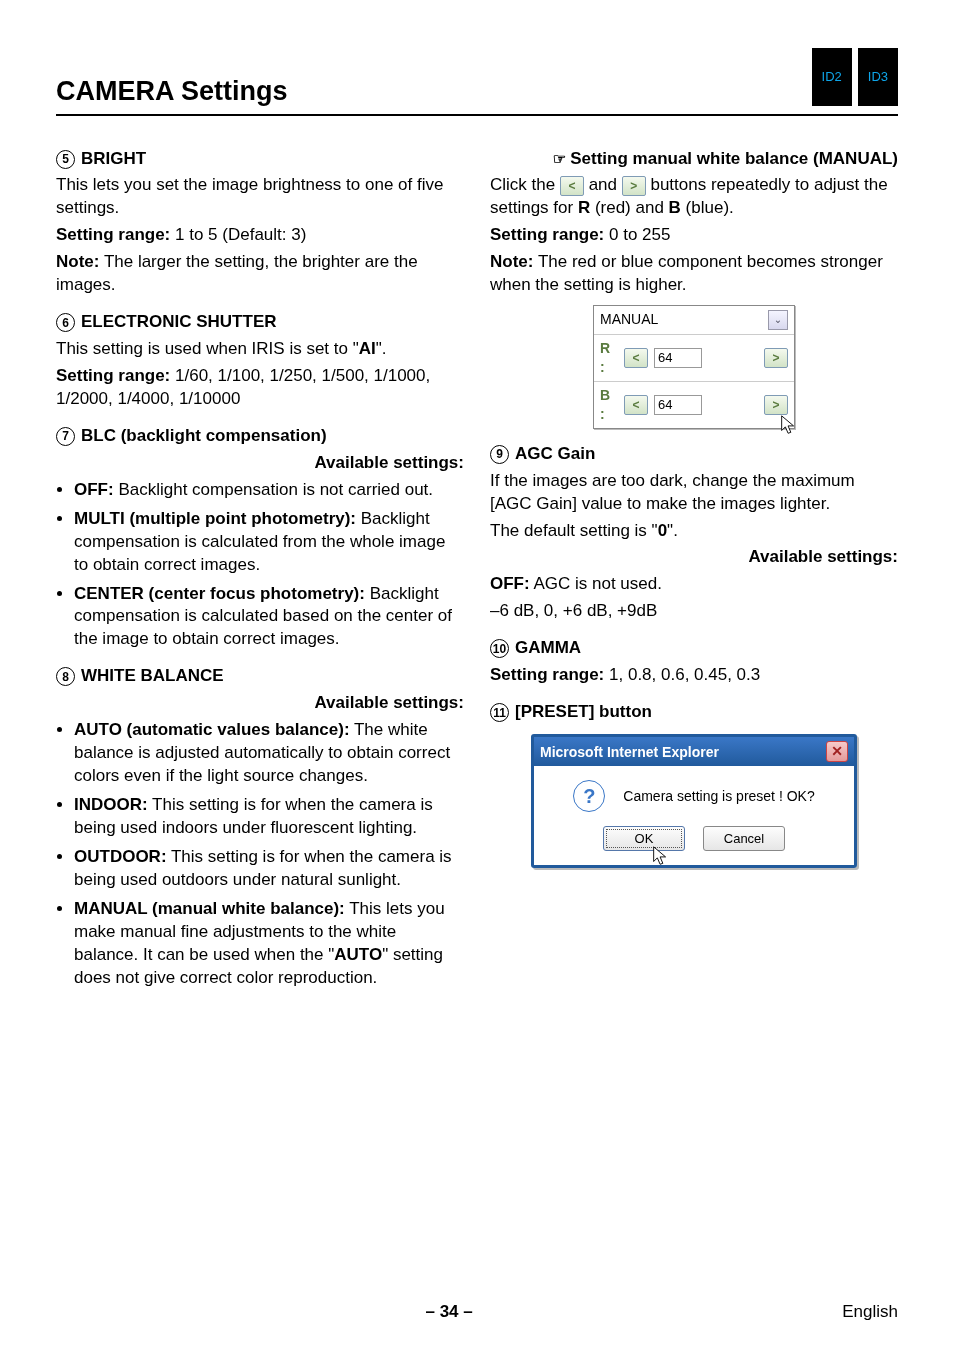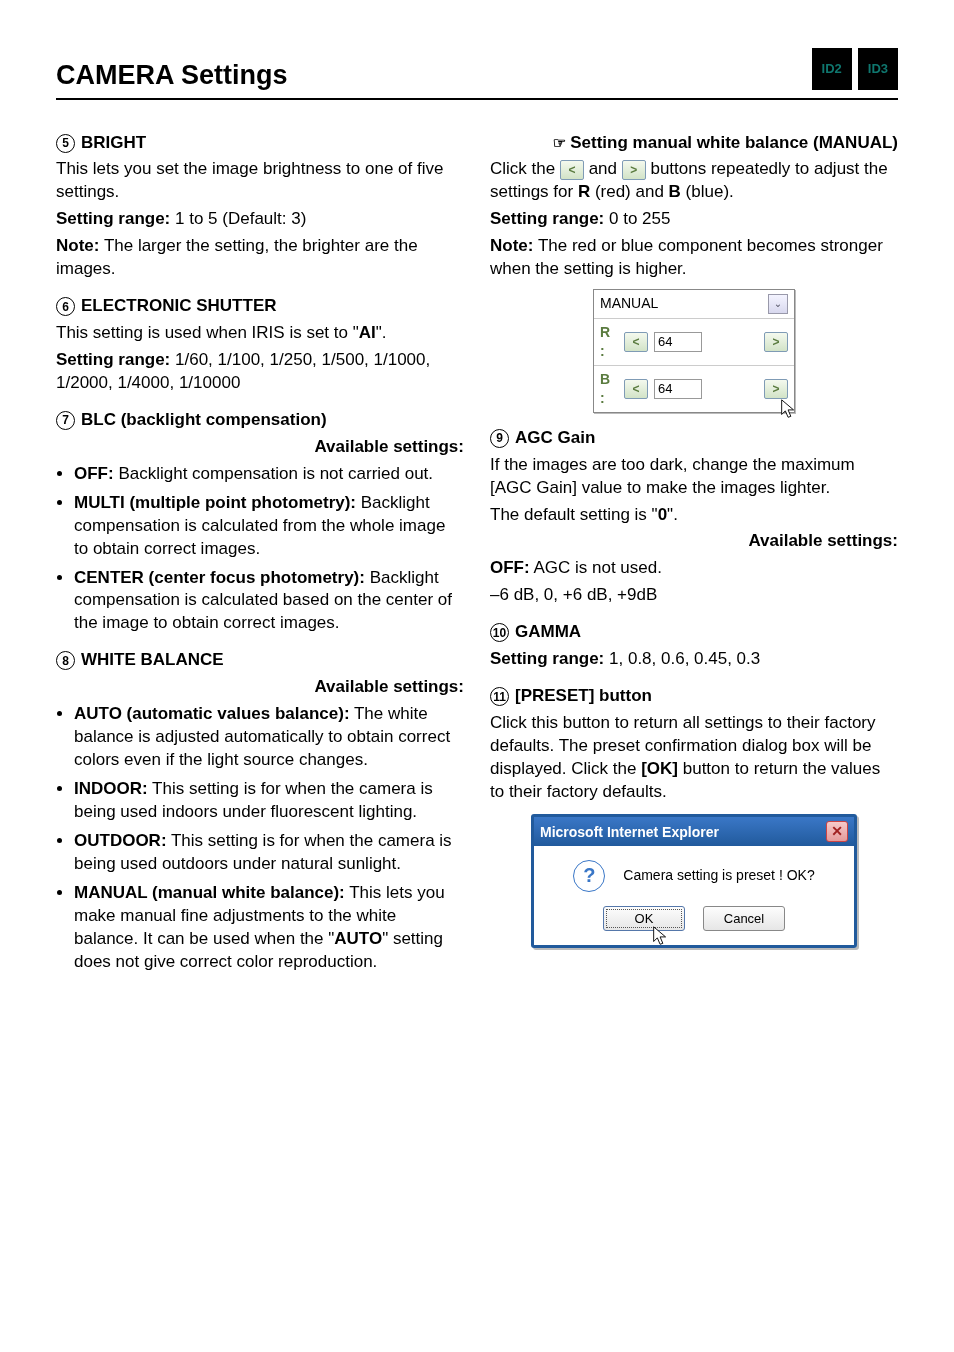--- a/index.html
+++ b/index.html
@@ -25,22 +25,22 @@
     padding-bottom:4px;
     margin-bottom:18px;
     gap:20px;
   }
   .title{
     font-size:27px;
     font-weight:bold;
   }
   .badges{display:flex;gap:6px;margin-bottom:4px;}
   .badge{
-    background:#000;color:#0f766e;font-size:13px;font-weight:bold;
-    padding:12px 10px;
+    background:#000;color:#0ea5e9;font-size:13px;font-weight:normal;
+    padding:20px 10px;
   }
   .cols{display:flex;gap:26px;}
   .col{flex:1;min-width:0;}
   .sec-head{display:flex;align-items:center;gap:6px;font-weight:bold;margin-top:14px;margin-bottom:4px;}
   .circ{
     display:inline-flex;align-items:center;justify-content:center;
     width:17px;height:17px;border:1px solid #000;border-radius:50%;
     font-size:12px;
   }
   .bold{font-weight:bold;text-align:right;}
@@ -205,21 +205,20 @@
       <div class="sec-head">
         <span class="circ">10</span>
         <span>GAMMA</span>
       </div>
       <p class="kv"><span class="k">Setting range:</span> <span>1, 0.8, 0.6, 0.45, 0.3</span></p>
 
       <div class="sec-head">
         <span class="circ">11</span>
         <span>[PRESET] button</span>
       </div>
-      <p><span>Click this button to return all settings to their factory defaults. The preset confirmation dialog box will be displayed. Click the </span><span class="bold">[OK]</span><span> button to return the values to their factory defaults.</span></p>
 
       <div class="dialog">
         <div class="dlg-title">
           <span>Microsoft Internet Explorer</span>
           <span class="dlg-close">✕</span>
         </div>
         <div class="dlg-body">
           <span class="qmark">?</span>
           <span>Camera setting is preset !  OK?</span>
         </div>
@@ -227,13 +226,18 @@
           <button class="dlg-btn primary">OK</button>
           <button class="dlg-btn">Cancel</button>
           <svg class="cursor-svg" style="left:116px;bottom:-2px;" viewBox="0 0 24 24">
               <path d="M4 2 L4 18 L8 14 L11 21 L14 20 L11 13 L17 13 Z" fill="#fff" stroke="#000" stroke-width="1"></path>
             </svg>
         </div>
       </div>
     </div>
   </div>
 
+  <div class="footer">
+    <span></span>
+    <span class="pg">– 34 –</span>
+    <span>English</span>
+  </div>
 </div>
 
 </body></html>

